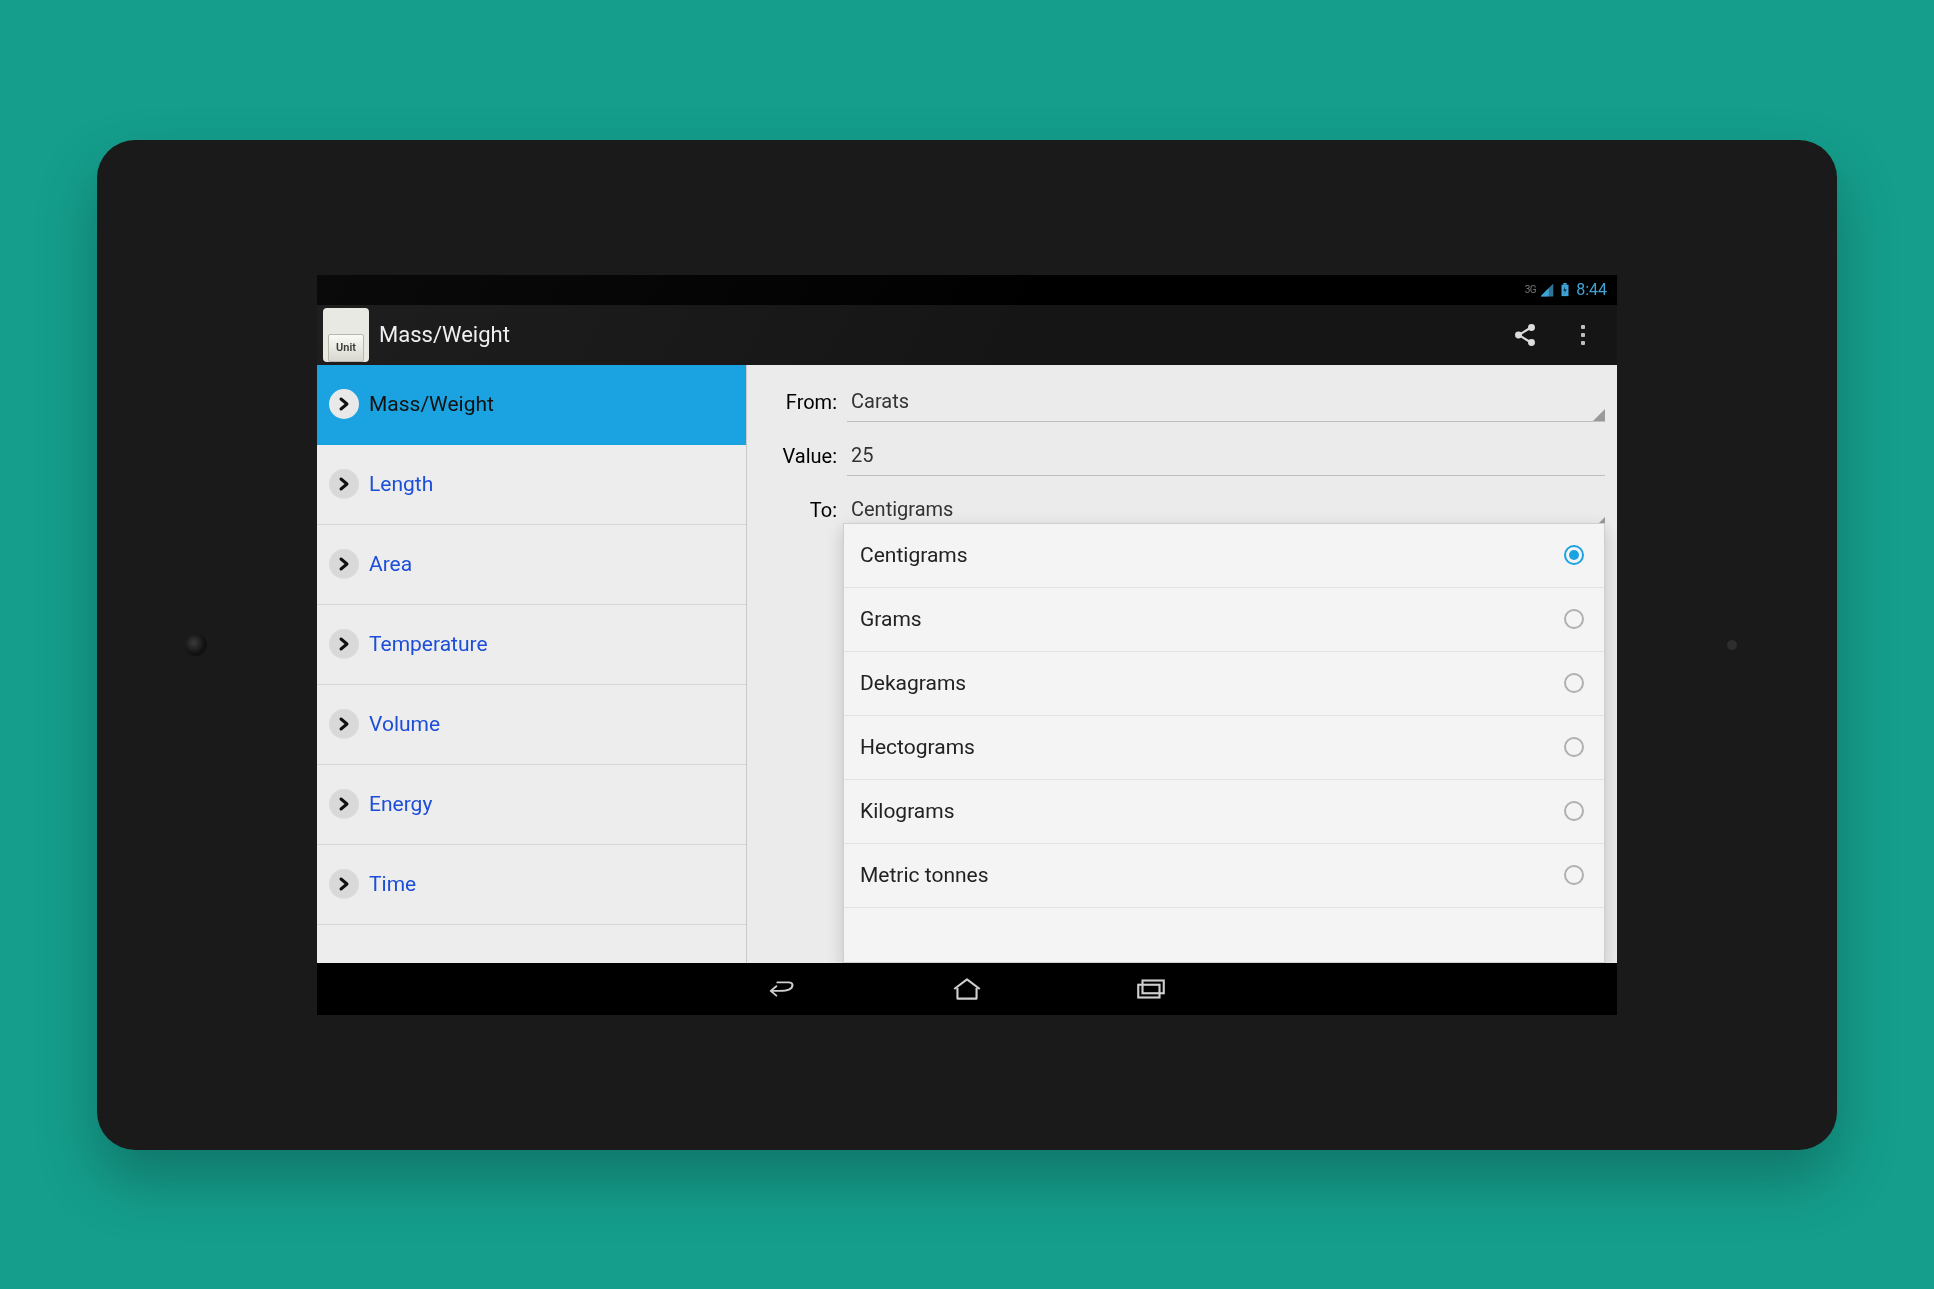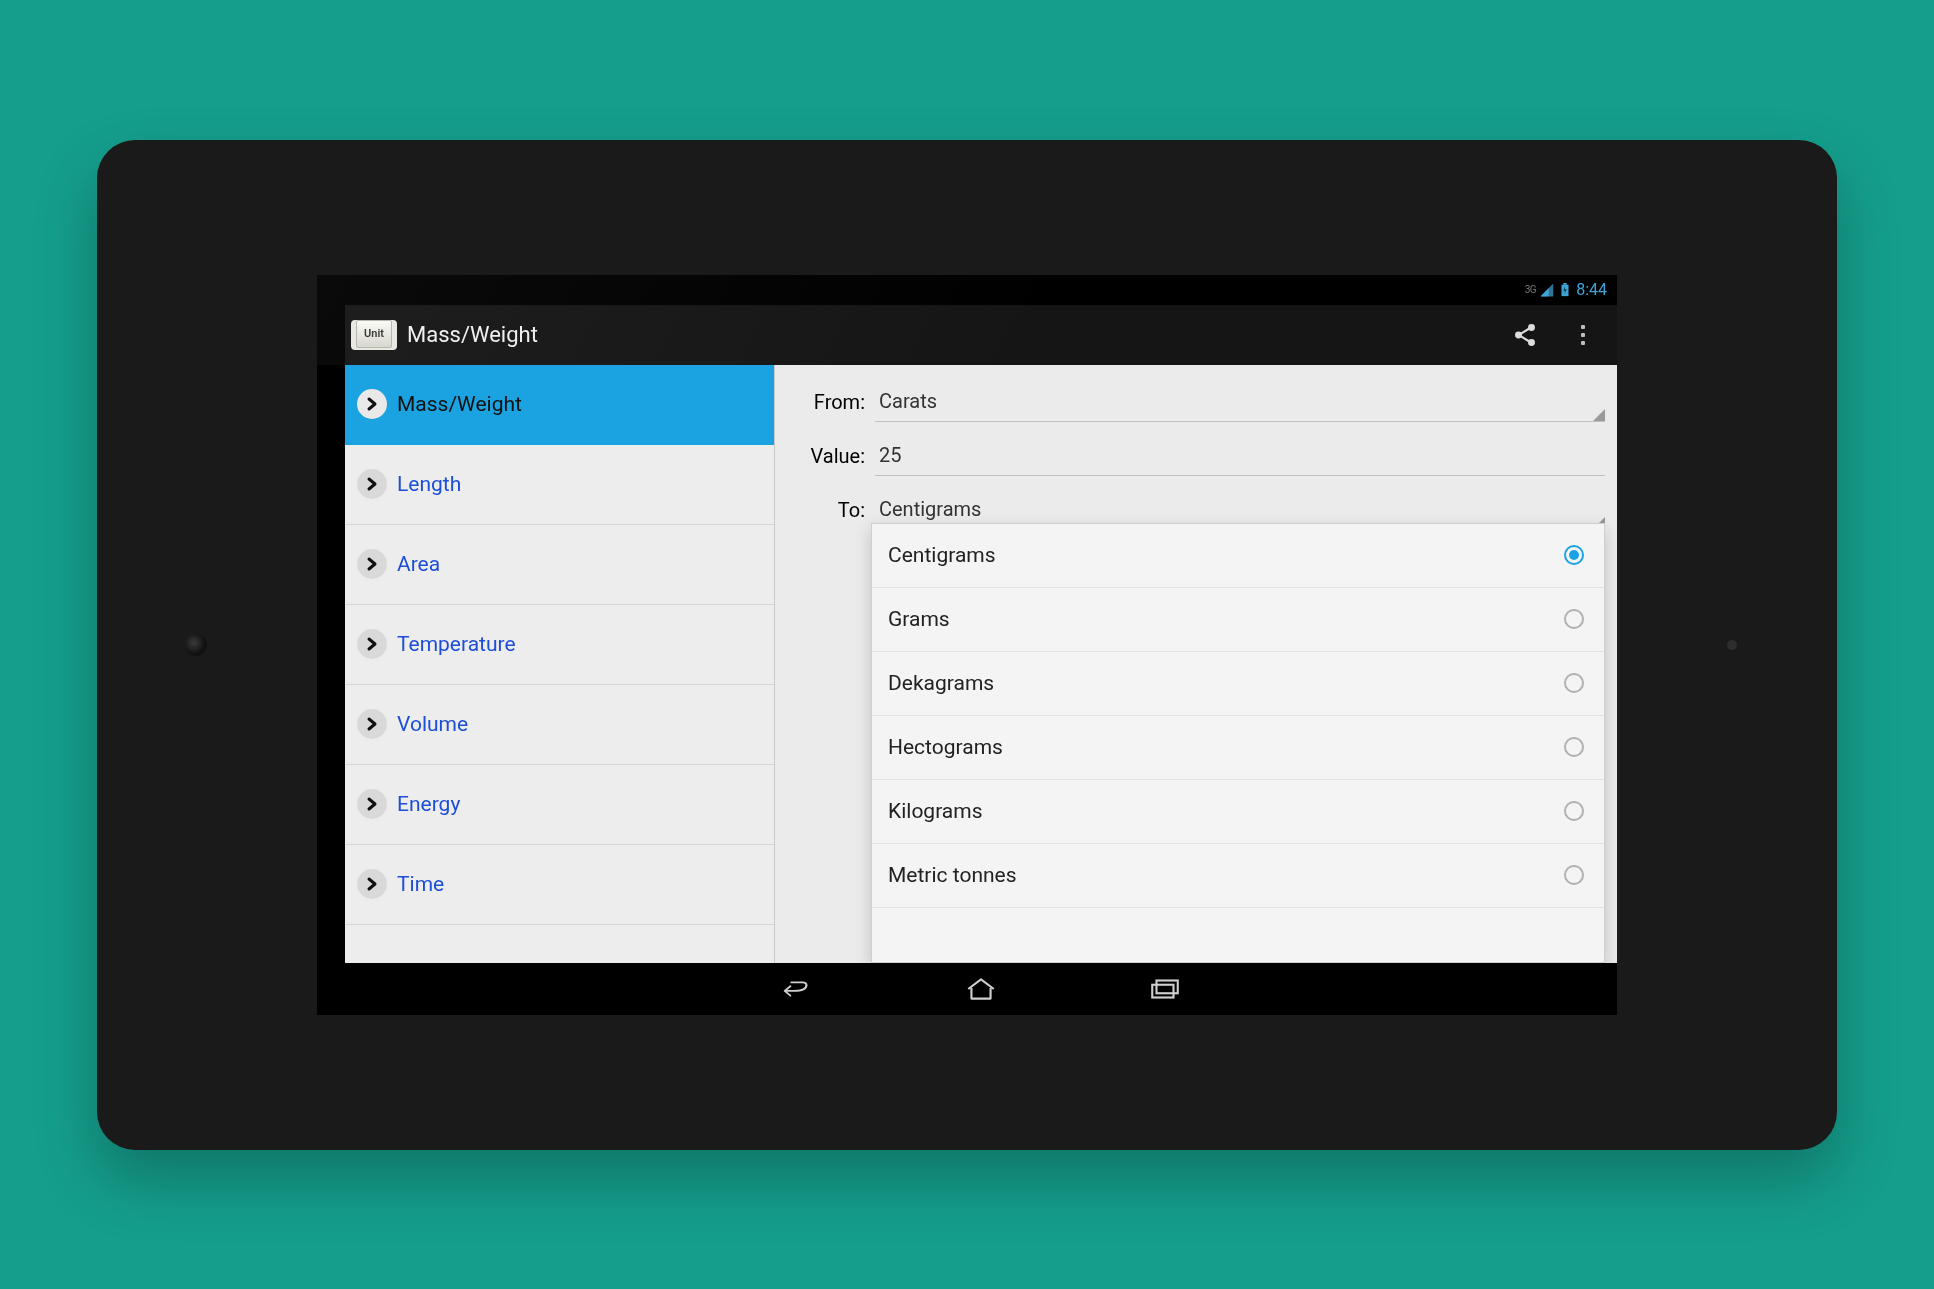--- a/index.html
+++ b/index.html
@@ -48,21 +48,20 @@
     background: #2e2e2e;
   }
   .screen {
     width: 1300px;
     height: 740px;
     background: #000;
     display: flex;
     flex-direction: column;
     position: relative;
     overflow: hidden;
-    padding-left: 28px;
   }
 
   
   .status-bar {
     height: 30px;
     background: #000;
     display: flex;
     align-items: center;
     justify-content: flex-end;
     gap: 6px;
@@ -77,25 +76,25 @@
   .action-bar {
     height: 60px;
     background: #151515;
     display: flex;
     align-items: center;
     padding: 0 10px 0 6px;
     gap: 10px;
   }
   .app-icon {
     width: 46px;
-    height: 30px;
+    height: 54px;
     background: #e9e9e3;
     border-radius: 4px;
     display:flex;
-    align-items:flex-start;
+    align-items:flex-end;
     justify-content:center;
     position: relative;
   }
   .app-icon-inner {
     width: 36px; height: 28px;
     background: linear-gradient(#fafaf6,#d8d8d0);
     border:1px solid #b7b7ae;
     border-radius:2px;
     display:flex;
     align-items:center;

